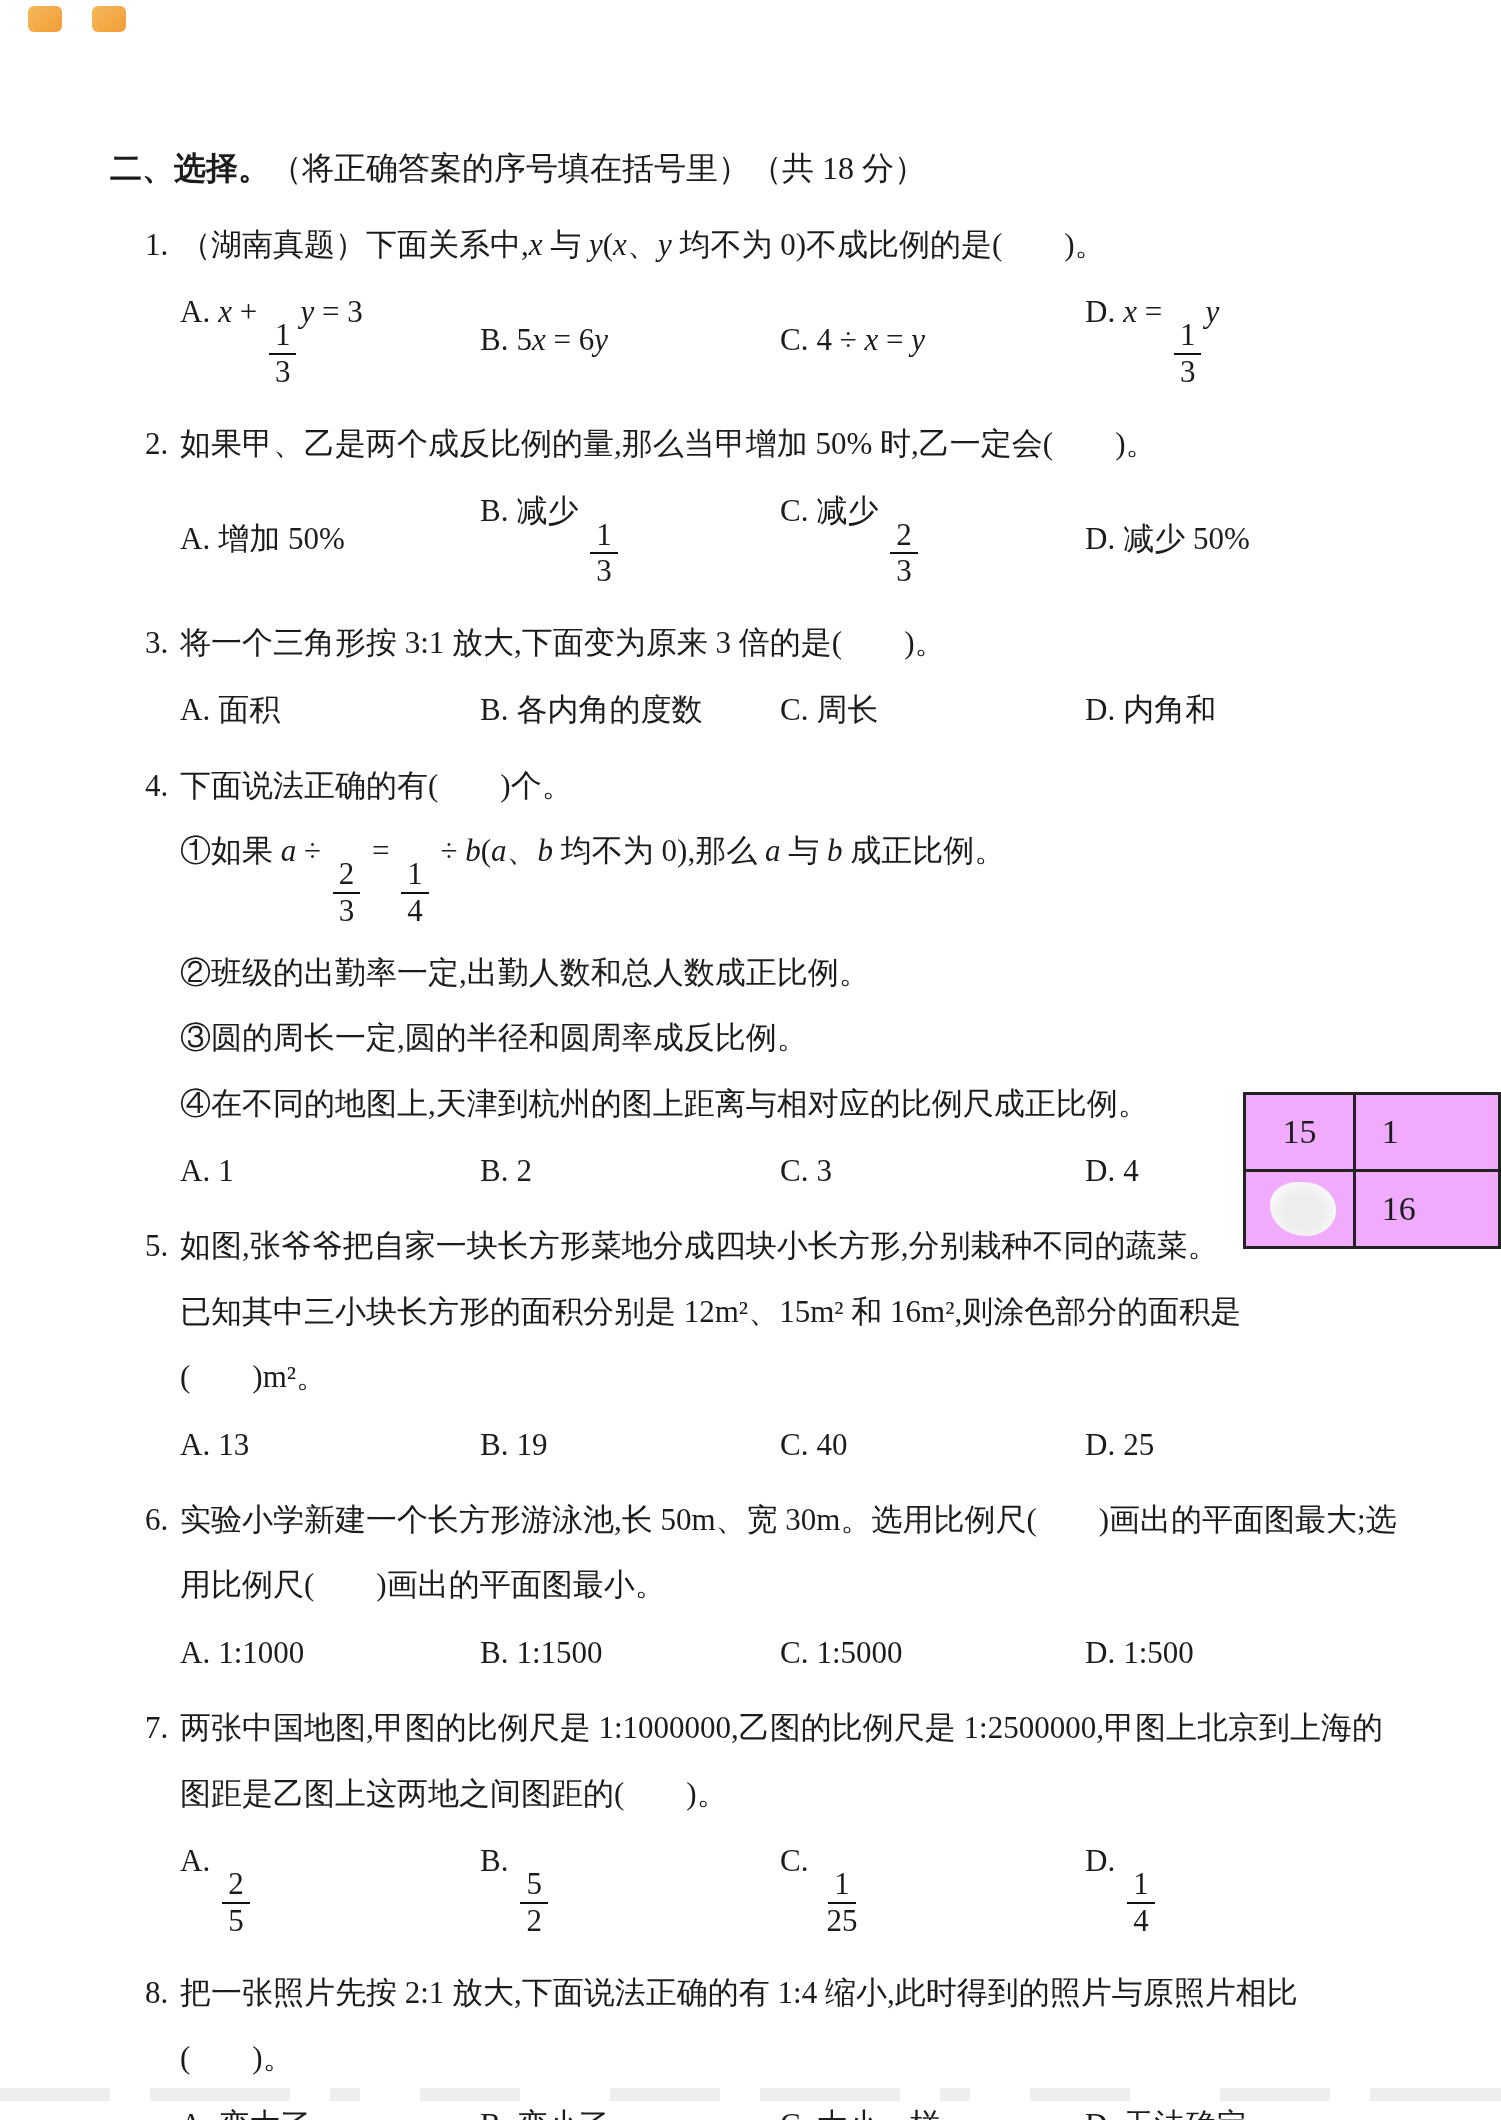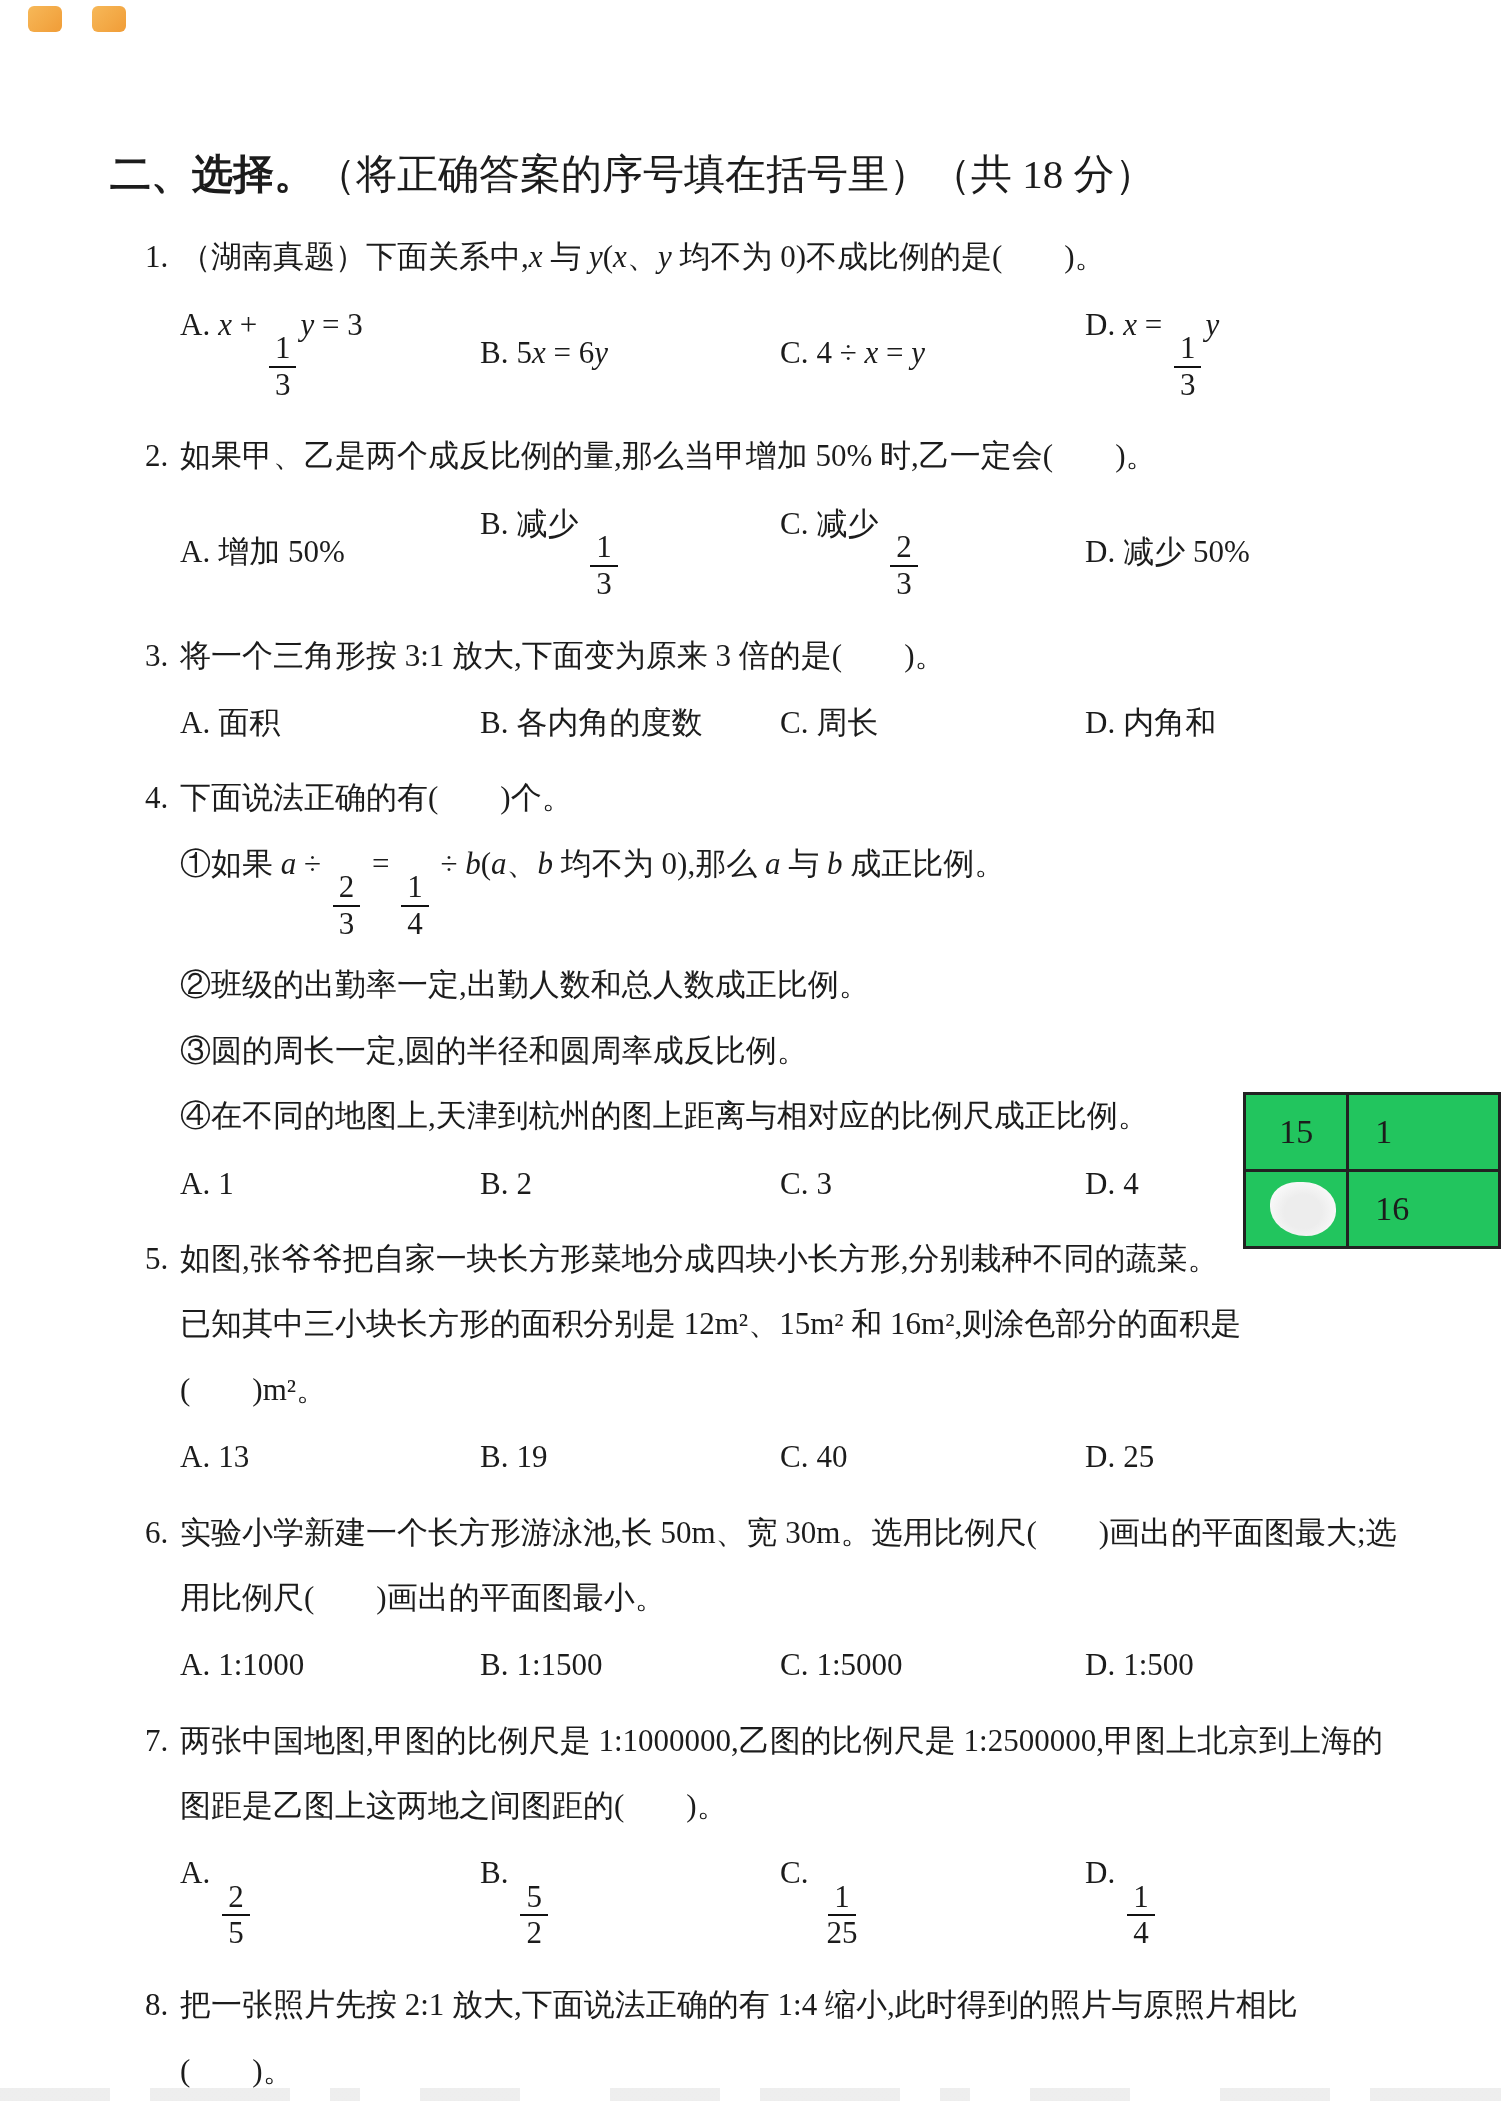--- a/index.html
+++ b/index.html
@@ -13,21 +13,21 @@
     font-size:31px;
     line-height:1.4;
   }
   .stamp{
     position:absolute;top:6px;width:34px;height:26px;border-radius:6px;
     opacity:.92;
   }
   .stamp.s1{left:28px;}
   .stamp.s2{left:92px;}
   .content{padding:146px 40px 0 110px;}
-  .section-title{font-size:41px;margin:0 0 30px 0;}
+  .section-title{font-size:32px;margin:0 0 30px 0;}
   .section-title .st-bold{font-weight:bold;font-family:"Liberation Sans","DejaVu Sans",sans-serif;}
   .q{margin-left:35px;margin-top:32px;}
   .qline{margin:22px 0;}
   .qline.cont{padding-left:35px;}
   .qnum{display:inline-block;min-width:35px;}
   .opts{
     display:grid;
     grid-template-columns:300px 300px 305px auto;
     margin:24px 0 30px 35px;
     align-items:center;
@@ -43,22 +43,22 @@
   .frac .den{padding:0 6px;}
   
   .veg-table{
     position:absolute;top:1092px;left:1243px;
     border-collapse:collapse;
   }
   .veg-table td{
     border:3.5px solid #222;
     width:120px;height:74px;
     text-align:center;vertical-align:middle;
-    font-size:34px;padding:0 12px;
-    background:#22c55e;
+    font-size:34px;padding:0 19px;
+    background:#f0abfc;
   }
   .veg-table td.wide{width:190px;text-align:left;padding-left:26px;}
   .veg-table td.shaded{position:relative;}
   .veg-table td.shaded .blob{
     position:absolute;left:24px;top:10px;width:66px;height:54px;
     background:radial-gradient(ellipse at 50% 55%, #ededed 0 40%, #f7f7f7 70%, #ffffff 100%);
     border-radius:45% 55% 50% 60%;
   }
   .bottom-strip{
     position:absolute;left:0;top:2088px;width:1501px;height:13px;

